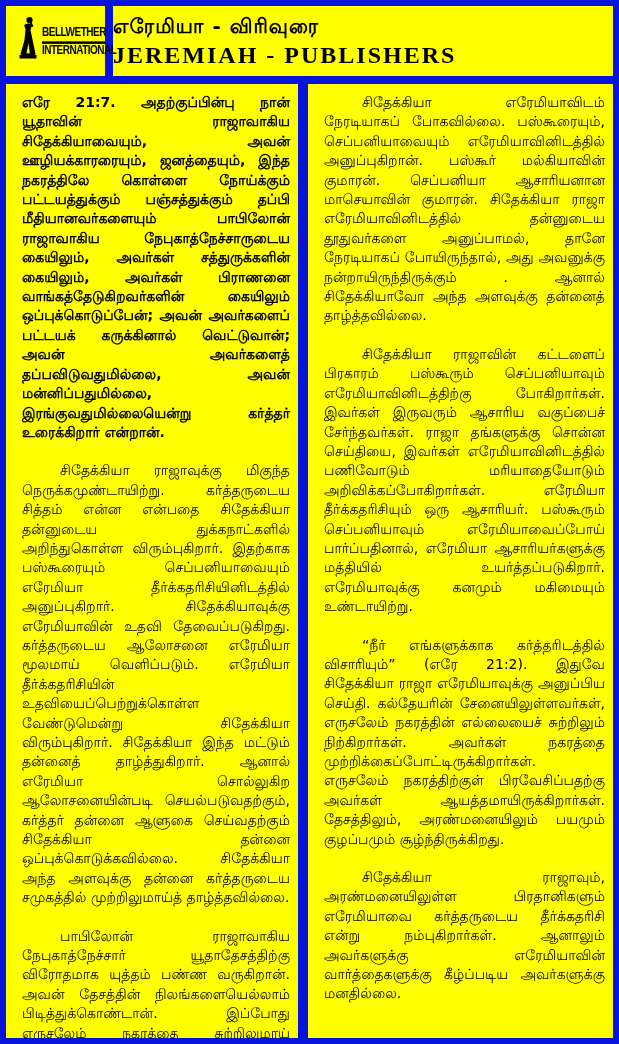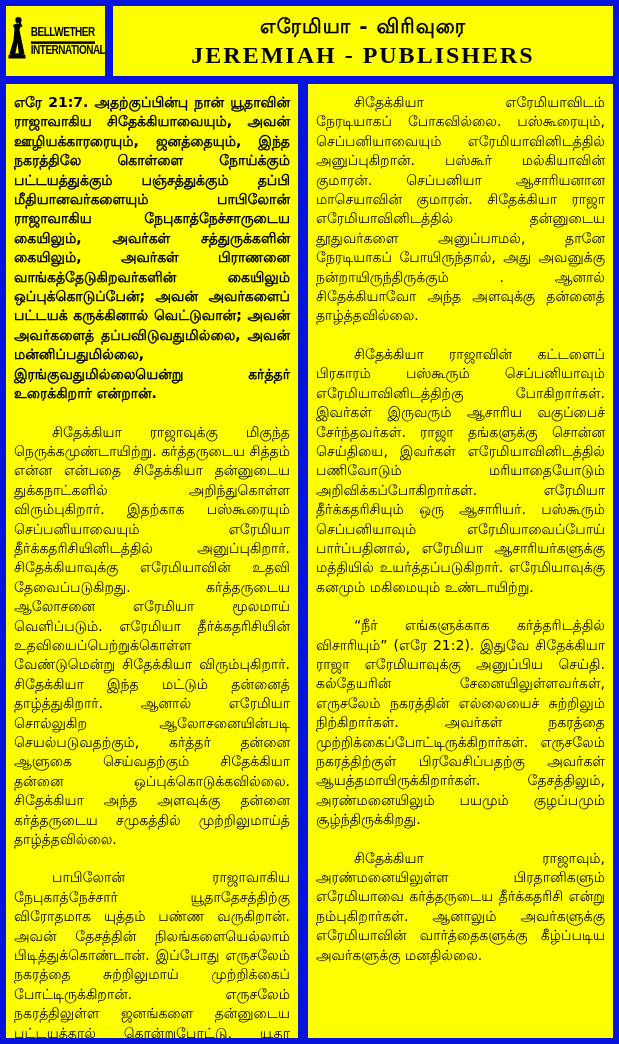--- a/index.html
+++ b/index.html
@@ -9,50 +9,50 @@
     background: #0613da;
     display: flex; flex-direction: column;
     padding: 6px; gap: 8px;
     font-family: "DejaVu Sans", sans-serif;
     margin: 0 auto;
   }
   .header-row { display: flex; gap: 8px; height: 70px; flex: 0 0 auto; }
   .cell { background: #ffff00; box-sizing: border-box; }
   .logo-cell {
     width: 99px; flex: 0 0 auto;
-    display: flex; align-items: center; justify-content: center;
+    display: flex; align-items: center; 
     gap: 3px; padding: 11px;
   }
   .logo-figure { flex: 0 0 auto; }
   .logo-text { display: flex; flex-direction: column; align-items: flex-start; }
   .logo-line {
     font-family: "Liberation Sans", sans-serif;
     font-weight: bold; font-size: 10px; line-height: 12px;
     letter-spacing: -0.5px; color: #000; white-space: nowrap;
     transform: scaleY(1.25); transform-origin: left center;
   }
   .logo-line.underlined { border-bottom: 2px solid #000; padding-bottom: 1px; margin-bottom: 2px; }
   .title-cell {
     flex: 1 1 auto;
-    display: flex; flex-direction: column; align-items: center; justify-content: center;
+    display: flex; flex-direction: column; align-items: flex-start; justify-content: center;
     gap: 2px; padding: 4px 0;
   }
   .title-tamil {
     font-weight: bold; font-size: 20px; line-height: 26px; color: #000;
     letter-spacing: 1px;
   }
   .title-english {
     font-family: "Liberation Serif", serif;
     font-weight: bold; font-size: 24px; line-height: 28px; color: #000;
     letter-spacing: 2px; white-space: nowrap;
   }
   .body-row { flex: 1 1 auto; display: flex; gap: 10px; min-height: 0; }
   .text-column {
     box-sizing: border-box;
-    padding: 9px 8px 6px 8px;
+    padding: 9px 8px 6px 16px;
     overflow: hidden;
     color: #000;
   }
   .text-column.left  { width: 292px; flex: 0 0 auto; }
   .text-column.right { flex: 1 1 auto; }
   .para {
     margin: 0 0 19px 0;
     font-size: 14px; line-height: 19.4px;
     text-align: justify;
     color: #000;

